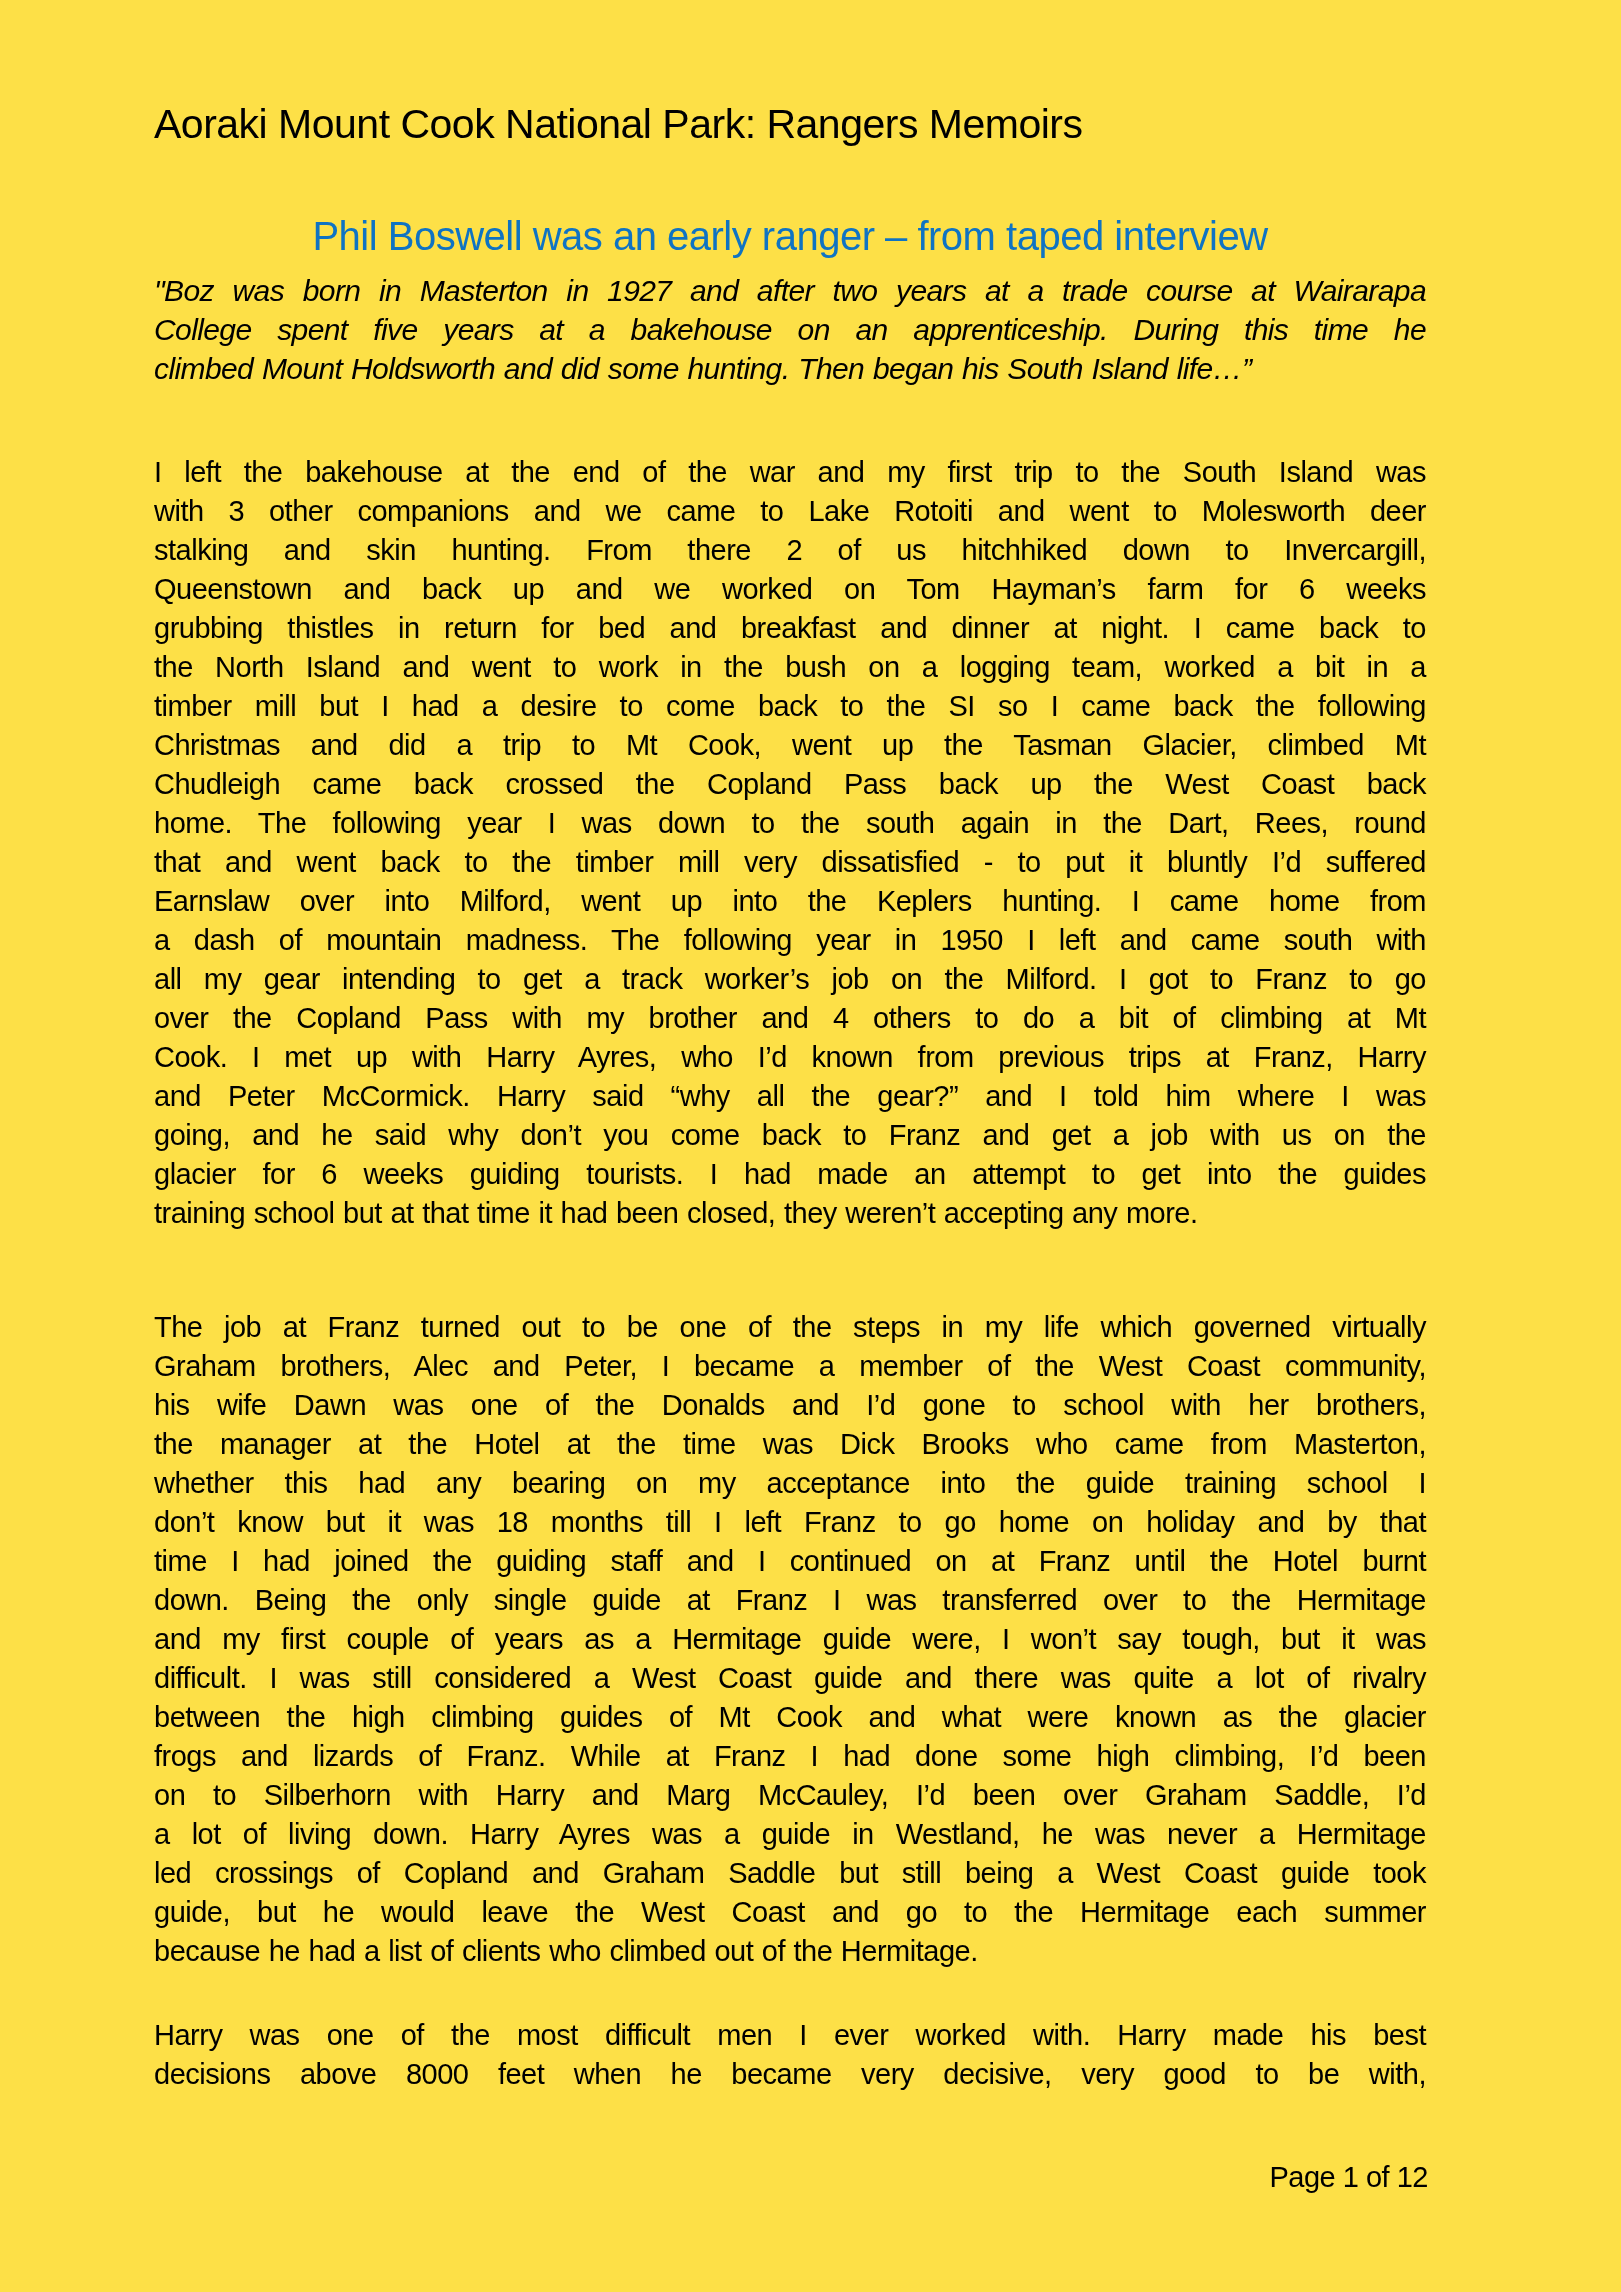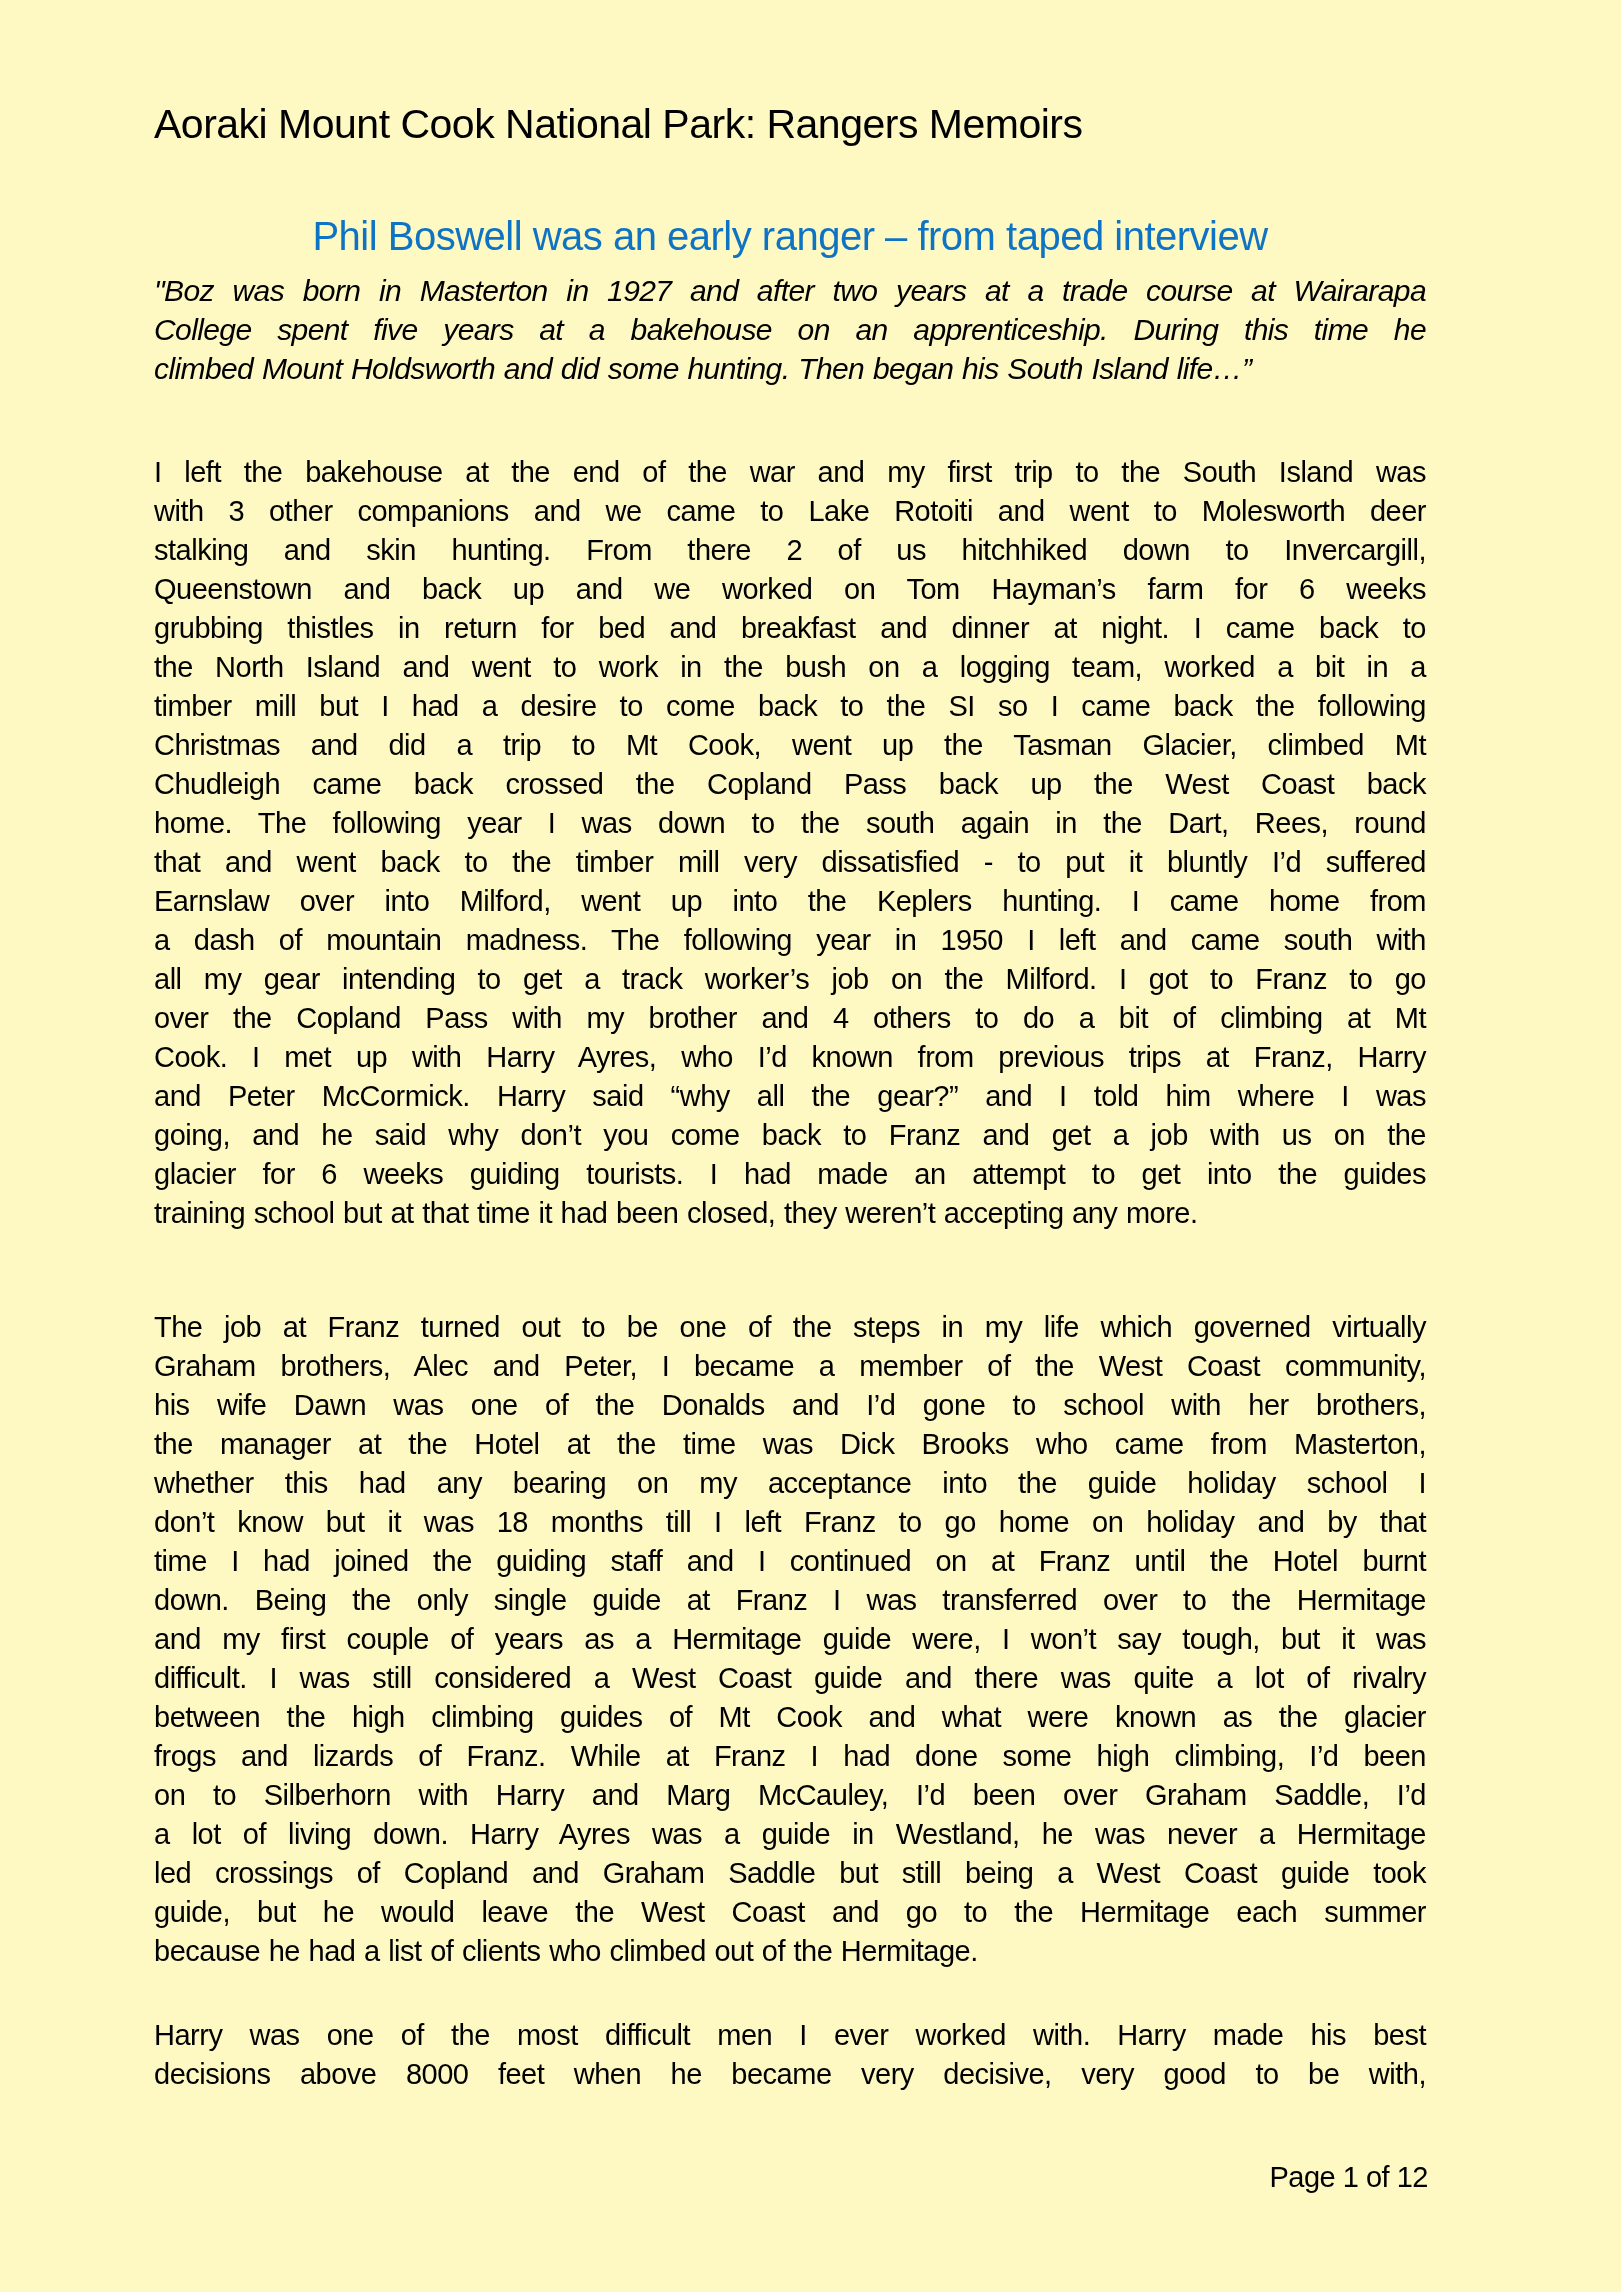--- a/index.html
+++ b/index.html
@@ -11,21 +11,21 @@
     width: 1621px;
     height: 2293px;
     position: relative;
     font-family: "Liberation Sans", "DejaVu Sans", sans-serif;
     color: #000000;
     overflow: hidden;
   }
   .sheet {
     position: absolute;
     inset: 0;
-    background: #fef9c3;
+    background: #fde047;
   }
   .content {
     position: absolute;
     left: 154px;
     width: 1272px;
     top: 0;
   }
   .doc-title {
     margin: 100px 0 0 0;
     font-size: 41px;
@@ -117,21 +117,21 @@
         <div class="line">going, and he said why don’t you come back to Franz and get a job with us on the</div>
         <div class="line">glacier for 6 weeks guiding tourists. I had made an attempt to get into the guides</div>
         <div class="line">training school but at that time it had been closed, they weren’t accepting any more.</div>
       </div>
 
     <div class="para para-mid">
         <div class="line">The job at Franz turned out to be one of the steps in my life which governed virtually</div>
         <div class="line">Graham brothers, Alec and Peter, I became a member of the West Coast community,</div>
         <div class="line">his wife Dawn was one of the Donalds and I’d gone to school with her brothers,</div>
         <div class="line">the manager at the Hotel at the time was Dick Brooks who came from Masterton,</div>
-        <div class="line">whether this had any bearing on my acceptance into the guide holiday school I</div>
+        <div class="line">whether this had any bearing on my acceptance into the guide training school I</div>
         <div class="line">don’t know but it was 18 months till I left Franz to go home on holiday and by that</div>
         <div class="line">time I had joined the guiding staff and I continued on at Franz until the Hotel burnt</div>
         <div class="line">down. Being the only single guide at Franz I was transferred over to the Hermitage</div>
         <div class="line">and my first couple of years as a Hermitage guide were, I won’t say tough, but it was</div>
         <div class="line">difficult. I was still considered a West Coast guide and there was quite a lot of rivalry</div>
         <div class="line">between the high climbing guides of Mt Cook and what were known as the glacier</div>
         <div class="line">frogs and lizards of Franz. While at Franz I had done some high climbing, I’d been</div>
         <div class="line">on to Silberhorn with Harry and Marg McCauley, I’d been over Graham Saddle, I’d</div>
         <div class="line">a lot of living down. Harry Ayres was a guide in Westland, he was never a Hermitage</div>
         <div class="line">led crossings of Copland and Graham Saddle but still being a West Coast guide took</div>

